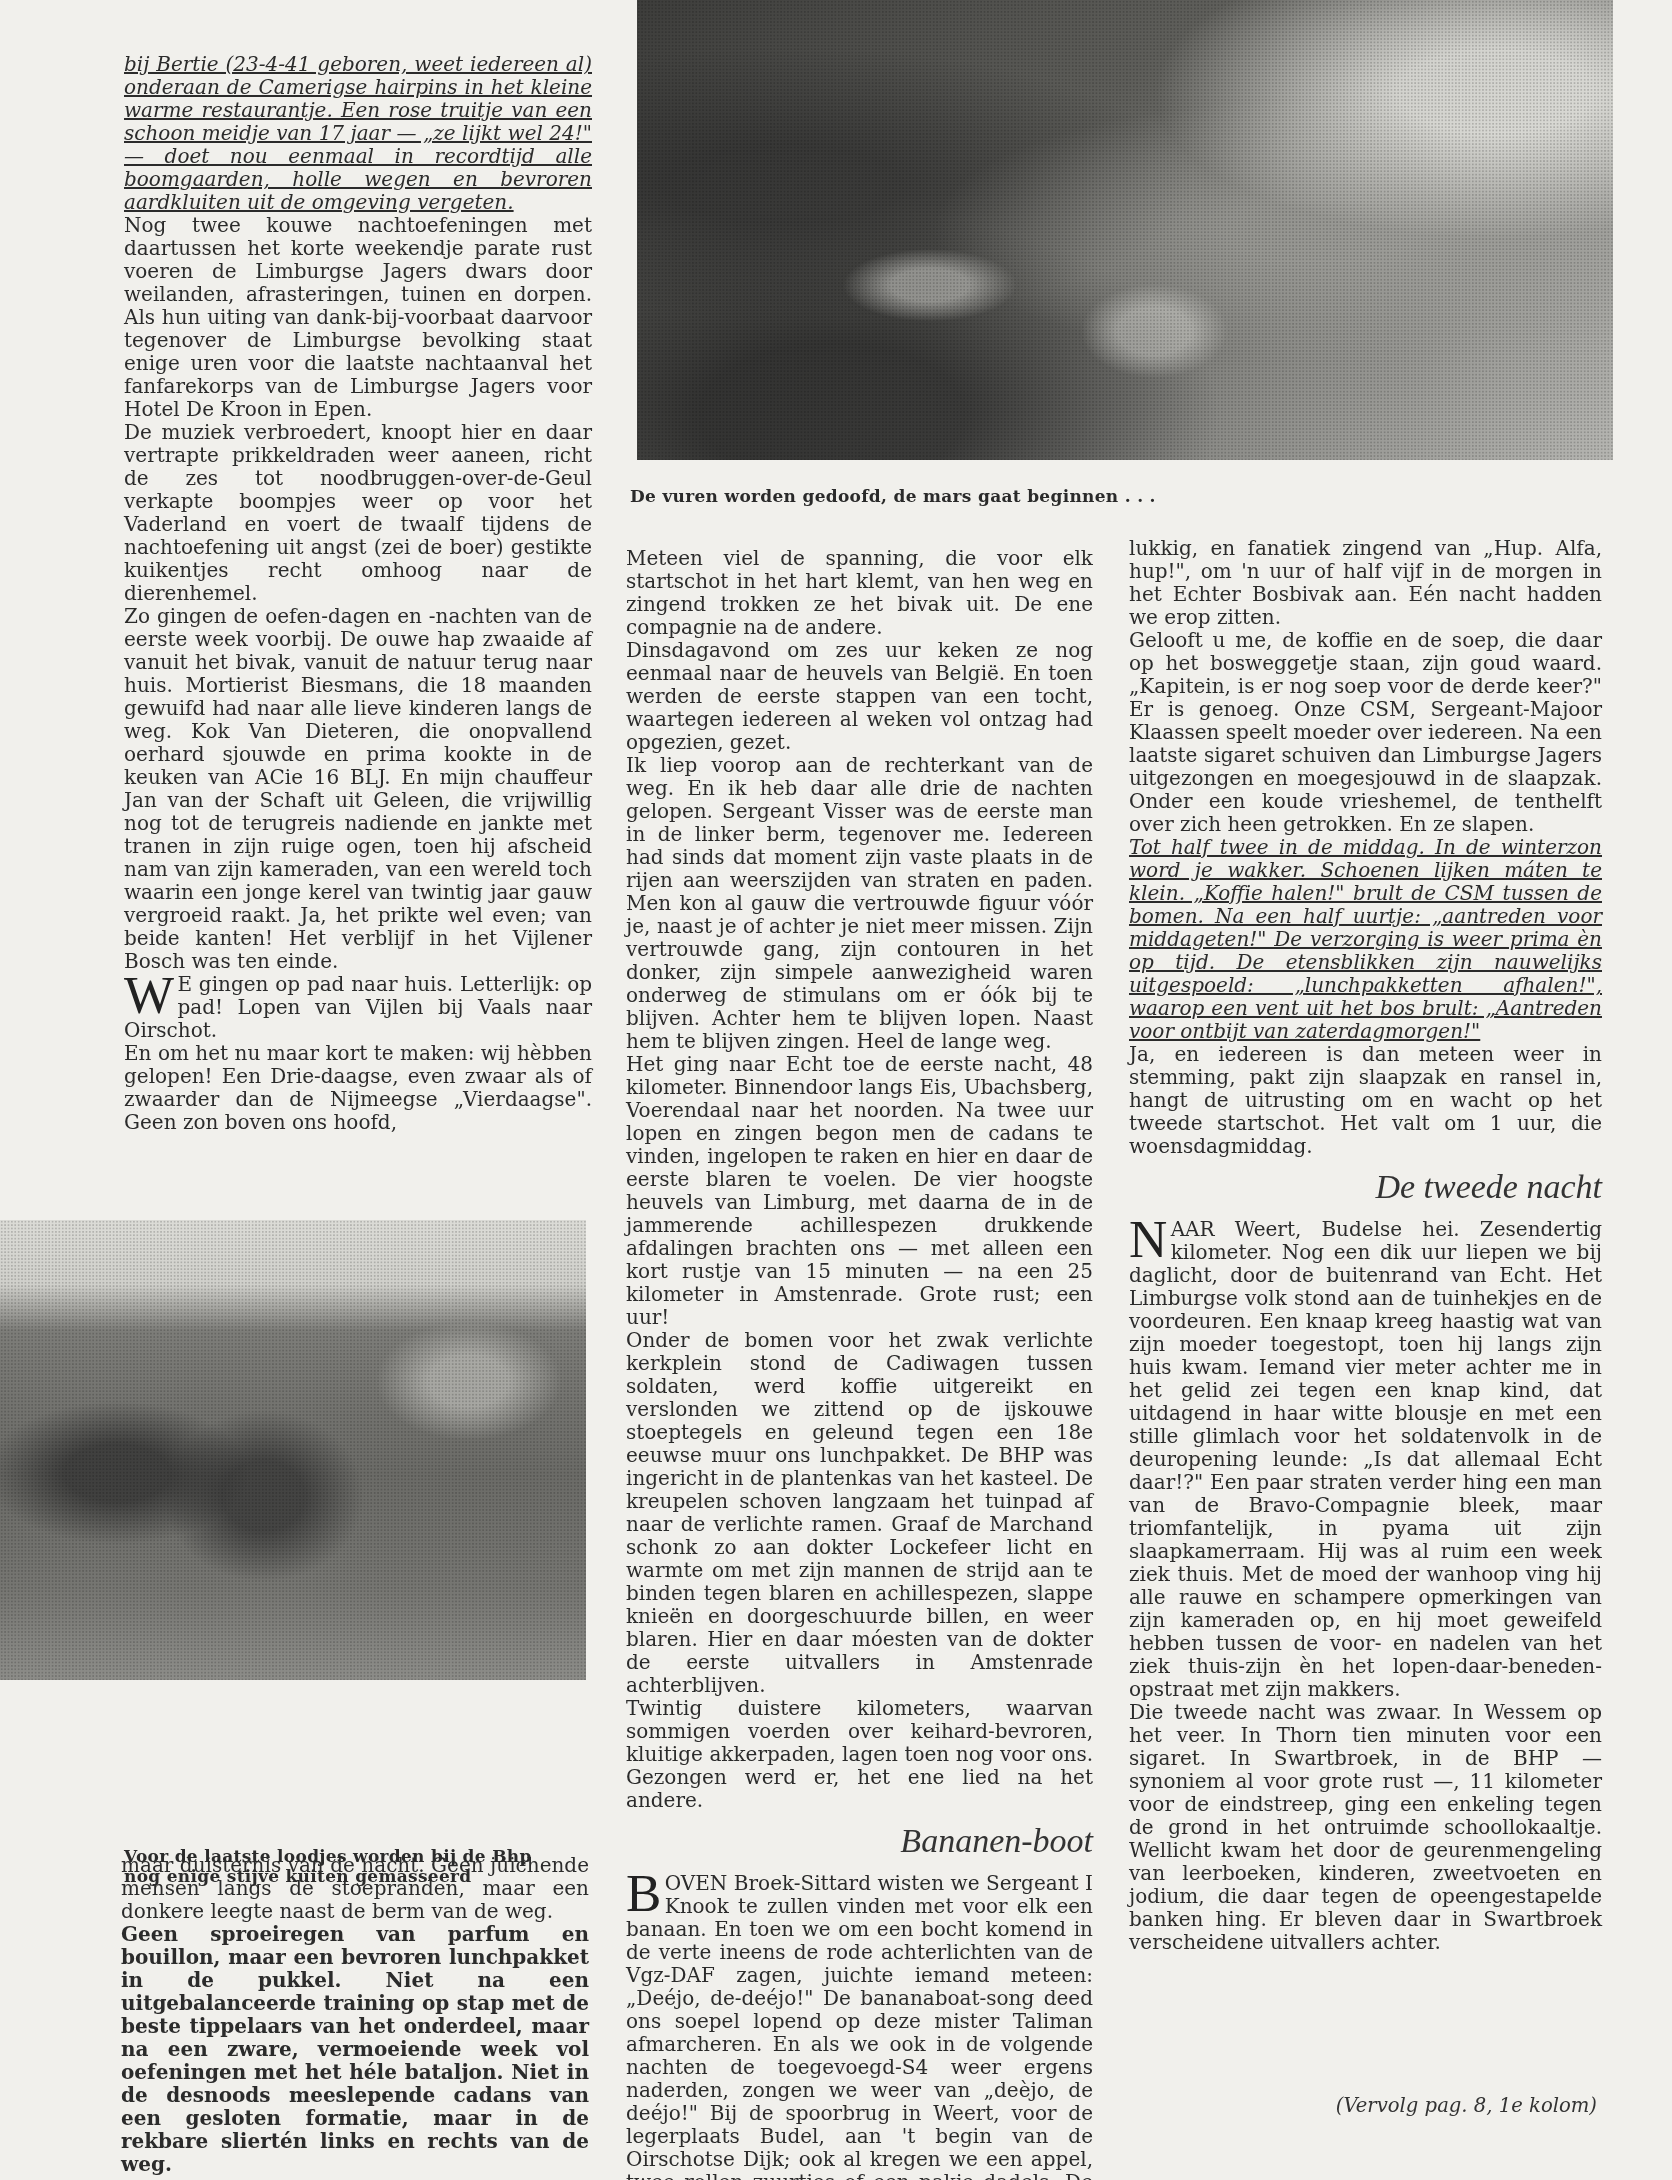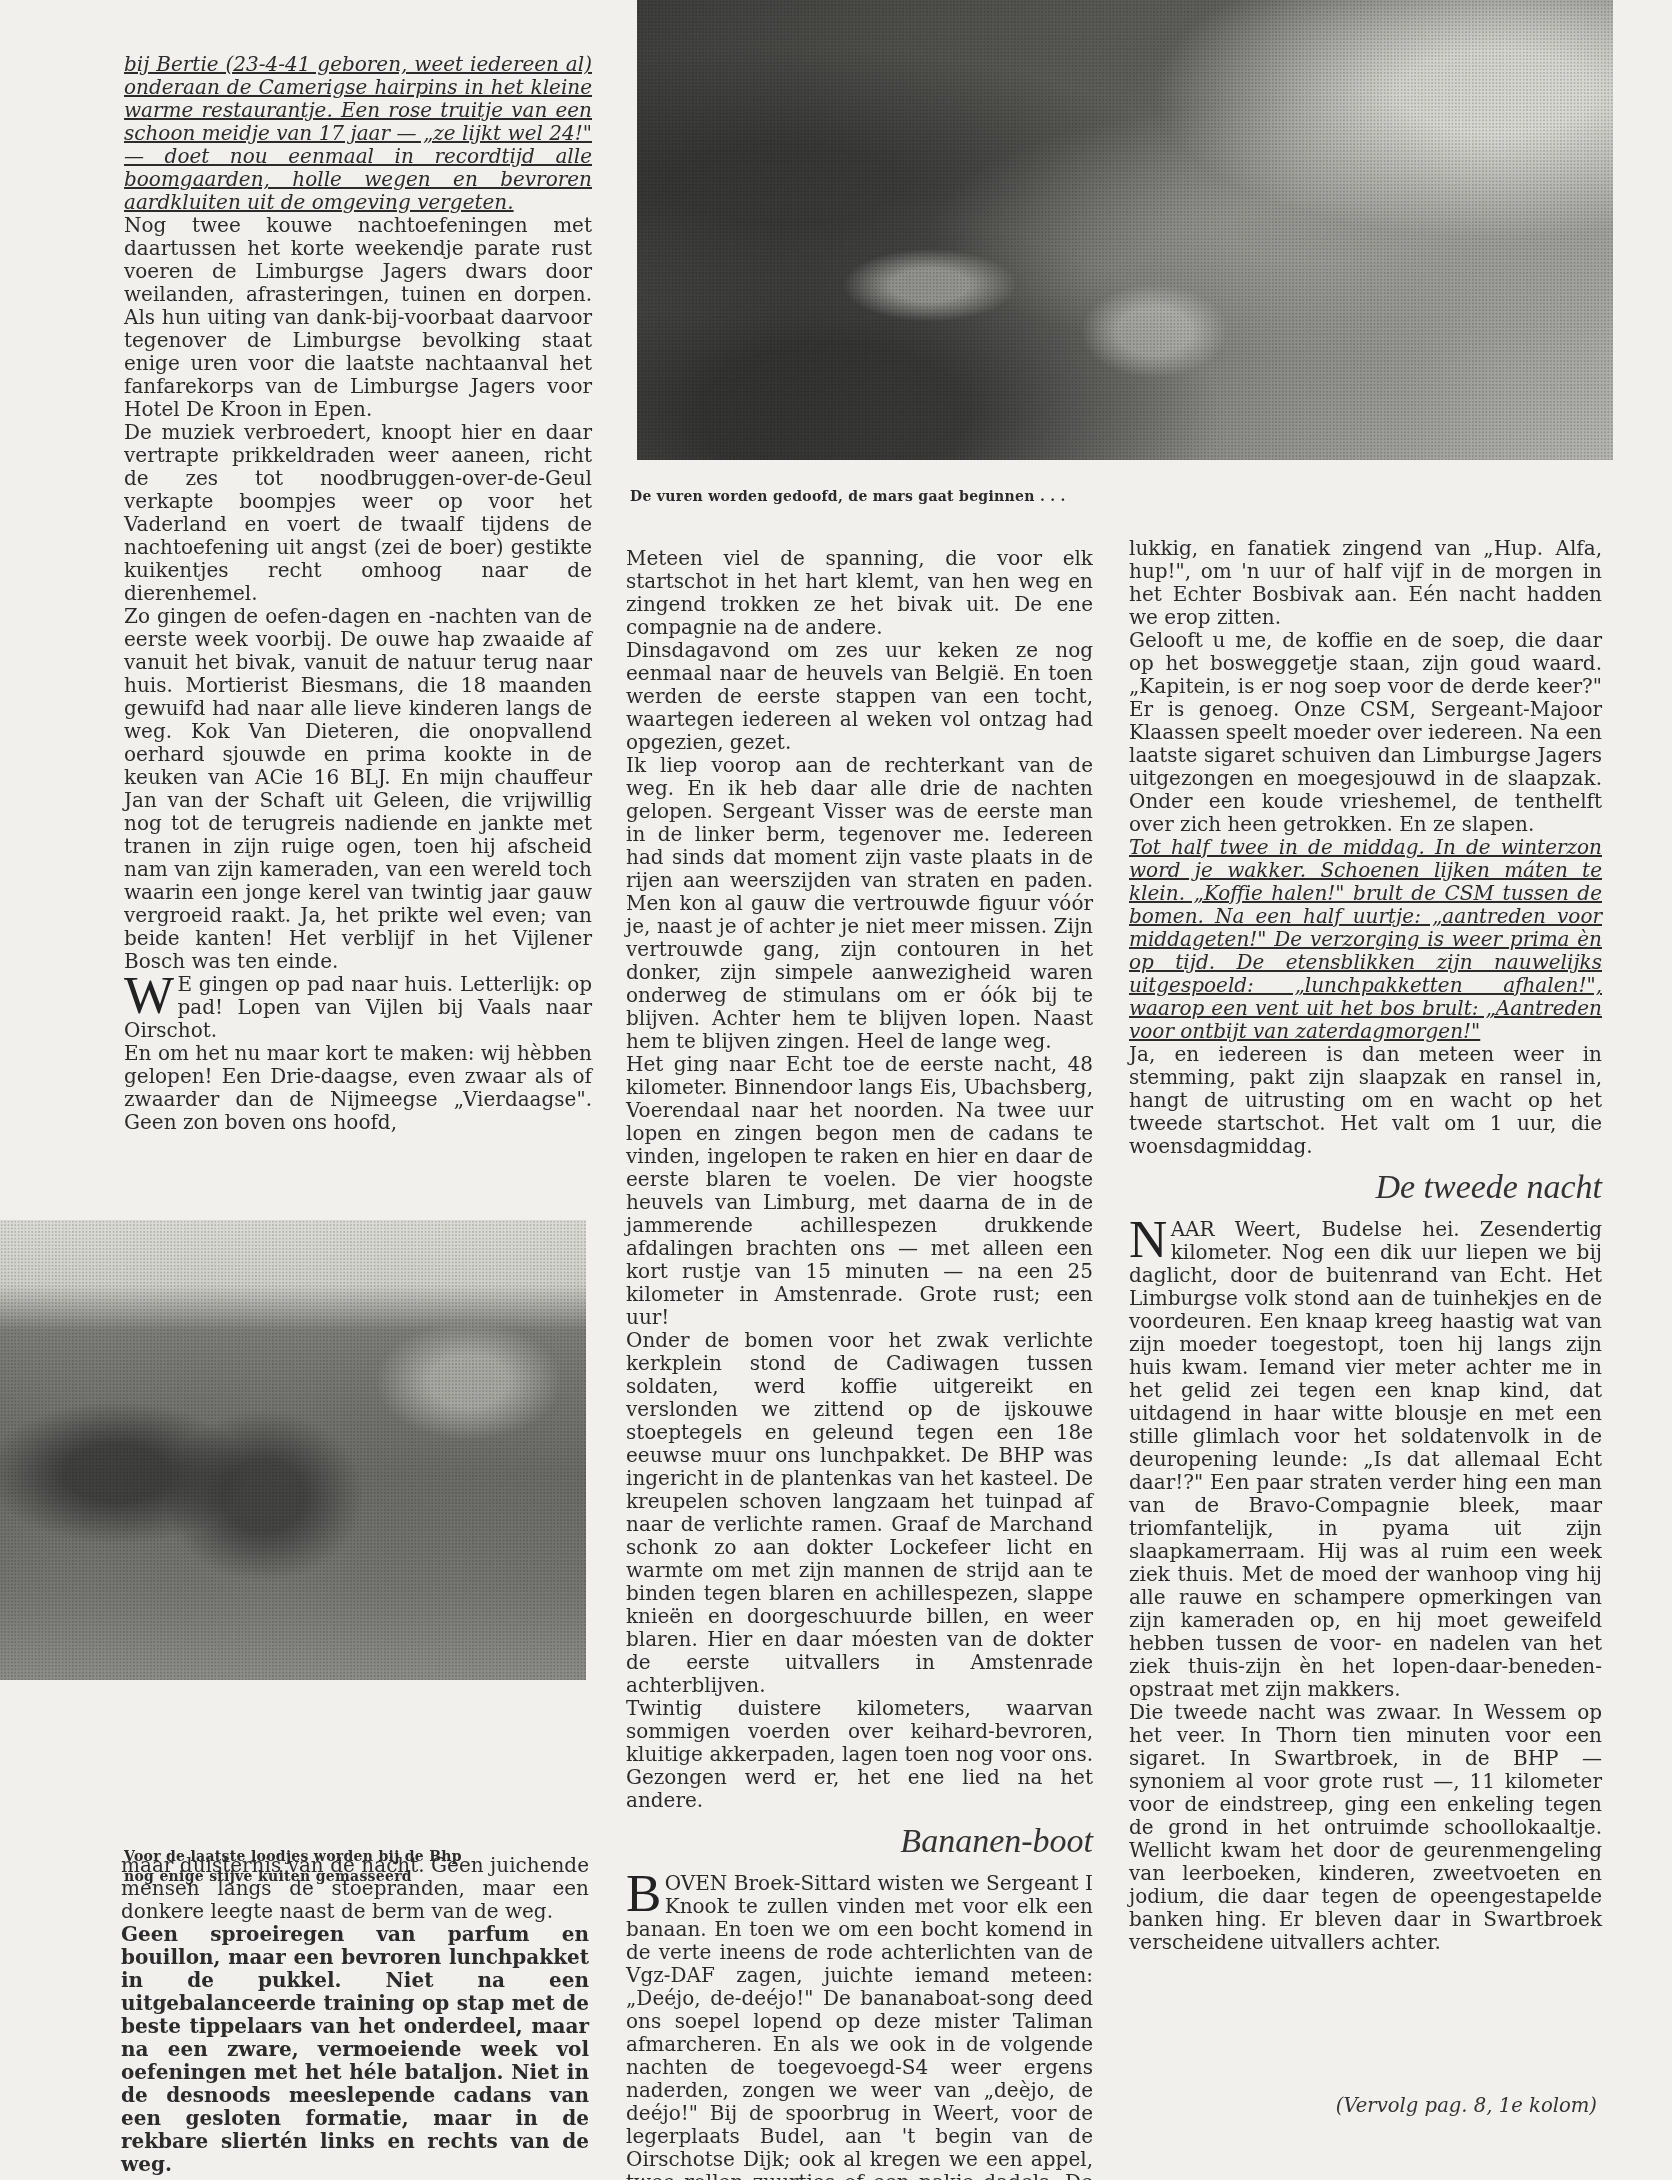--- a/index.html
+++ b/index.html
@@ -17,21 +17,21 @@
     font-family: "Liberation Serif", "DejaVu Serif", serif;
     font-style: italic; font-size: 34px; line-height: 39px;
     text-align: right; color: #333; margin: 8.5px 0 12px 0;
   }
   .dropcap {
     float: left; font-family: "Liberation Serif", serif;
     font-size: 53px; line-height: 41px; margin: 1.7px 3.4px 0 0; color: #222;
   }
   .caption {
     position: absolute; font-family: "DejaVu Serif", serif; font-weight: bold;
-    font-size: 14px; line-height: 20.4px; color: #2a2a2a; letter-spacing: 0.3px;
+    font-size: 17px; line-height: 20.4px; color: #2a2a2a; letter-spacing: 0.3px;
   }
   .photo {
     position: absolute; overflow: hidden;
     background-color: #6a6a66;
   }
   .photo-top {
     background:
       radial-gradient(ellipse at 30% 62%, rgba(210,210,205,0.55) 0 4%, transparent 9%),
       radial-gradient(ellipse at 53% 72%, rgba(220,220,215,0.45) 0 5%, transparent 10%),
       radial-gradient(ellipse at 88% 20%, rgba(240,240,235,0.75) 0 8%, transparent 28%),

